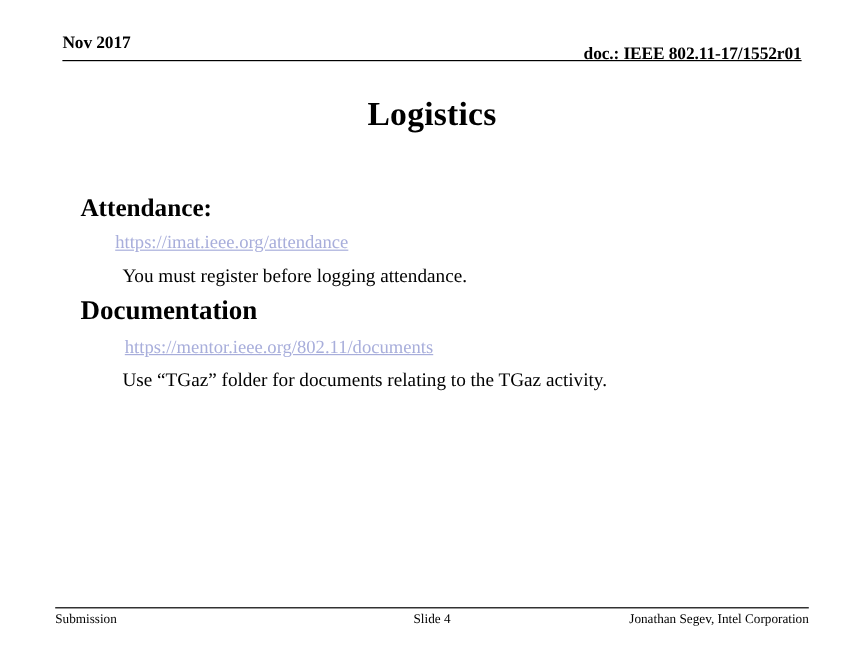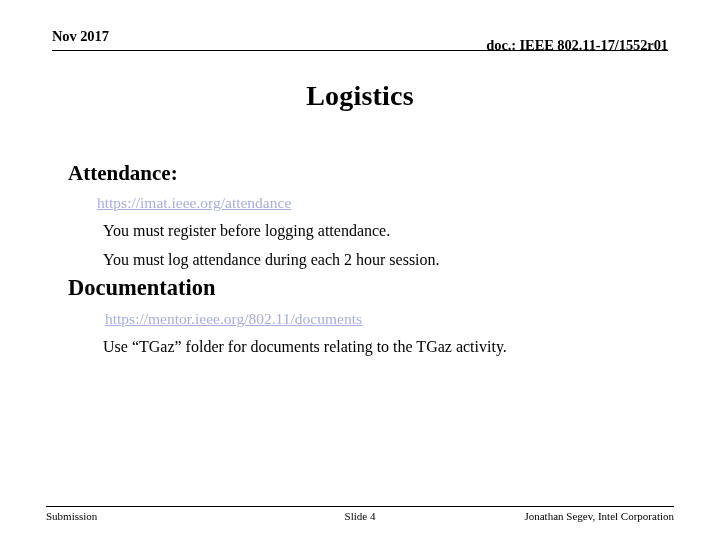--- a/index.html
+++ b/index.html
@@ -64,23 +64,24 @@
     width: 720px;
     text-align: center;
     font-size: 28px;
     font-weight: bold;
     letter-spacing: 0.2px;
   }
 
   
   .body-block {
     position: absolute;
-    left: 11px;
+    left: 0;
     top: 160px;
     width: 688px;
+    padding-left: 10px;
   }
   .line {
     white-space: nowrap;
   }
   .lvl1 {
     font-size: 21px;
     font-weight: bold;
     padding-left: 57px;
     line-height: 26px;
     margin-bottom: 3px;
@@ -163,21 +164,20 @@
   <div class="slide-title">Logistics</div>
 
   <div class="body-block">
 
     <div class="line lvl1">Attendance:</div>
 
     <div class="line link link-attendance">https://imat.ieee.org/attendance</div>
 
     <div class="line lvl2">You must register before logging attendance.</div>
 
-    <div class="line lvl2">You must log attendance during each 2 hour session.</div>
 
     <div class="line lvl1 doc-head gap-before-doc">Documentation</div>
 
     <div class="line link link-documents">https://mentor.ieee.org/802.11/documents</div>
 
     <div class="line lvl2">Use “TGaz” folder for documents relating to the TGaz activity.</div>
 
   </div>
 
   <div class="footer-rule"></div>

